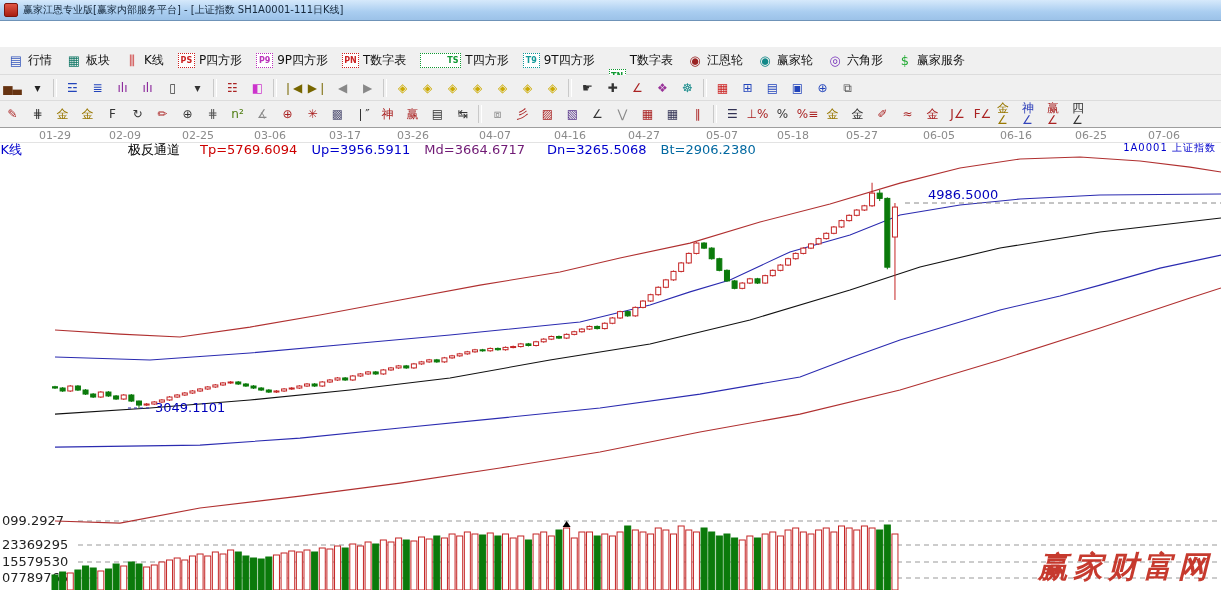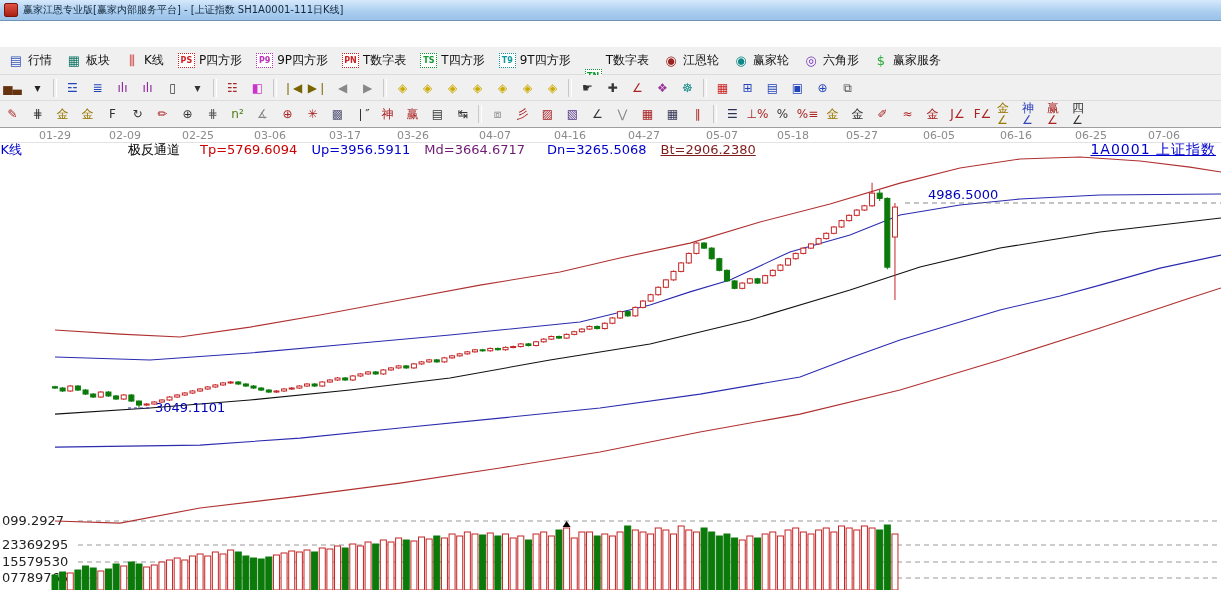--- a/index.html
+++ b/index.html
@@ -28,21 +28,21 @@
   .icon-cell{display:inline-flex;align-items:center;justify-content:center;width:21px;height:20px;
     font-size:12px;line-height:1;margin:0 1px;cursor:default;border:1px solid transparent;}
   .tb-sep{width:2px;height:18px;border-left:1px solid #c9c9c9;border-right:1px solid #fff;margin:0 3px;}
   
   .chartwrap{position:absolute;left:0;top:128px;width:1221px;height:462px;background:#fff;overflow:hidden;text-align:right;}
   #chart-svg{position:absolute;left:0;top:0;}
   .left-tab{position:absolute;left:-8px;top:13px;font-size:13px;color:#0000cc;width:30px;overflow:hidden;white-space:nowrap;}
   .legend{position:absolute;left:128px;top:13px;height:17px;display:flex;gap:14px;
     font-size:13px;white-space:nowrap;align-items:center;}
   .legend .ind-name{color:#000;margin-right:6px;}
-  .symbol-label{position:absolute;right:5px;top:13px;font-size:14px;color:#0000cc;letter-spacing:1px;text-decoration:underline;}
+  .symbol-label{position:absolute;right:5px;top:13px;font-size:10px;color:#0000cc;letter-spacing:1px;}
   .watermark{position:absolute;right:8px;bottom:2px;font-size:30px;font-weight:bold;color:#c43023;
     font-family:"DejaVu Serif","Liberation Serif",serif;font-style:italic;letter-spacing:5px;opacity:.95;}
 </style>
 </head>
 <body>
 
 <div class="stage">
   <div class="titlebar">
     <span class="appicon"></span>
     <span>赢家江恩专业版[赢家内部服务平台] - [上证指数  SH1A0001-111日K线]</span>
@@ -68,21 +68,21 @@
       </span>
       <span class="tb-item">
         <span class="badge" style="color: rgb(187, 51, 187); border-color: rgb(187, 51, 187);">P9</span>
         <span>9P四方形</span>
       </span>
       <span class="tb-item">
         <span class="badge" style="color: rgb(204, 34, 34); border-color: rgb(204, 34, 34);">PN</span>
         <span>T数字表</span>
       </span>
       <span class="tb-item">
-        <span class="badge" style="color: rgb(17, 153, 51); border-color: rgb(17, 153, 51);">TS</span>
+        <span class="badge" style="color: rgb(17, 153, 51); border-color: rgb(17, 153, 51); padding-left: 24px;">TS</span>
         <span>T四方形</span>
       </span>
       <span class="tb-item">
         <span class="badge" style="color: rgb(17, 153, 153); border-color: rgb(17, 153, 153);">T9</span>
         <span>9T四方形</span>
       </span>
       <span class="tb-item">
         <span class="badge" style="color: rgb(17, 153, 51); border-color: rgb(17, 153, 51); margin-top: 32px;">TN</span>
         <span>T数字表</span>
       </span>
@@ -562,17 +562,18 @@
         <rect x="891.96" y="406" width="6" height="56" fill="#ffffff" stroke="#c42525" stroke-width="1"></rect>
         <polygon points="566.6120000000001,393 562.6120000000001,399 570.6120000000001,399" fill="#000"></polygon>
       </svg>
     <div class="left-tab">K线</div>
     <div class="legend">
       <span class="ind-name">极反通道</span>
     <span style="color: rgb(204, 0, 0);">Tp=5769.6094</span>
         <span style="color: rgb(0, 0, 204);">Up=3956.5911</span>
         <span style="color: #701a75;">Md=3664.6717</span>
         <span style="color: rgb(0, 0, 204); margin-left: 8px;">Dn=3265.5068</span>
-        <span style="color: #7f1d1d; text-decoration: underline;">Bt=2906.2380</span>
+        <span style="color: #0369a1;">Bt=2906.2380</span>
       </div>
     <div class="symbol-label">1A0001  上证指数</div>
+    <div class="watermark">赢家财富网</div>
   </div>
 </div>
 
 </body></html>

